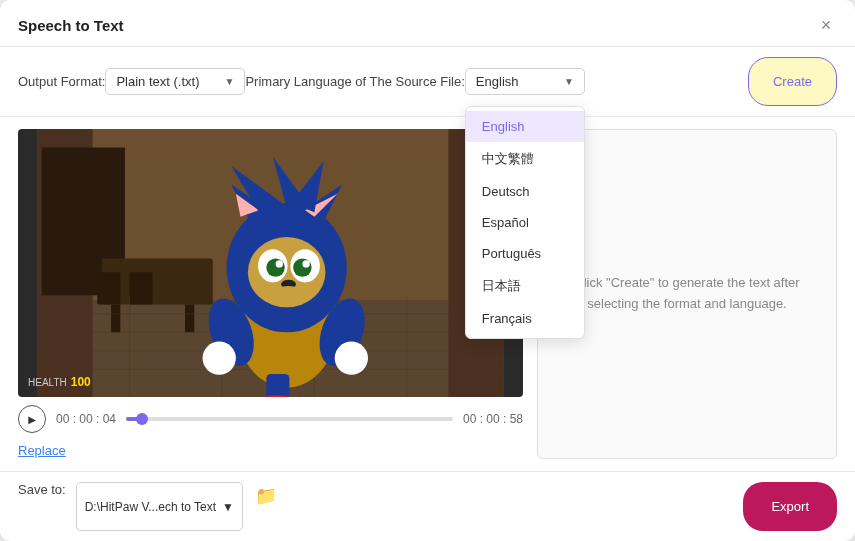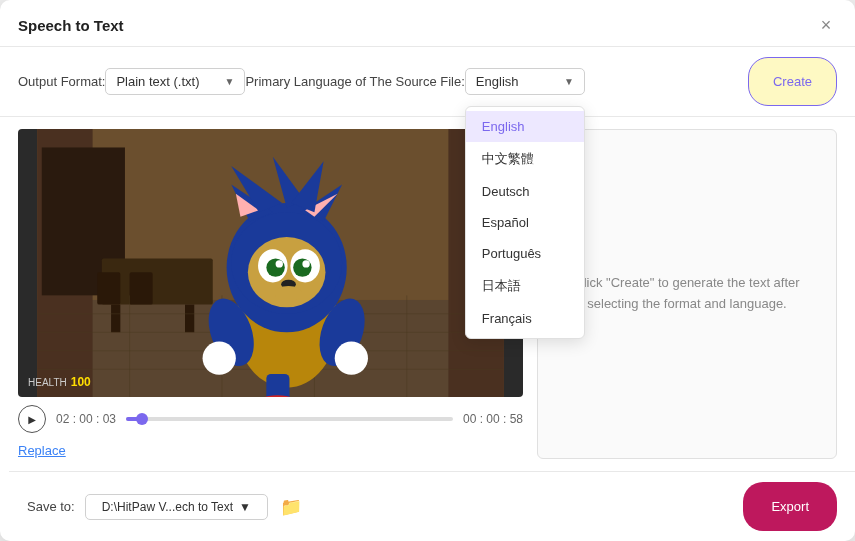--- a/index.html
+++ b/index.html
@@ -200,38 +200,36 @@
       padding: 20px;
     }
     .text-panel-hint {
       text-align: center;
       font-size: 13px;
       color: #888;
       line-height: 1.6;
     }
     .footer {
       display: flex;
-      align-items: center;
       padding: 10px 18px;
       border-top: 1px solid #e8e8e8;
       gap: 10px;
-      margin-left: 9px;
     }
     .save-label {
       font-size: 13px;
       color: #444;
       white-space: nowrap;
     }
     .save-path-box {
       display: flex;
       align-items: center;
       border: 1px solid #d0d0d0;
       border-radius: 5px;
       background: #fff;
-      padding: 5px 16px;
+      padding: 5px 8px;
       font-size: 12px;
       color: #333;
       gap: 6px;
       min-width: 160px;
     }
     .folder-icon-btn {
       width: 28px;
       height: 28px;
       border: none;
       background: none;
@@ -402,21 +400,21 @@
         </svg>
 
         <div class="video-overlay">
           <span class="health-text">HEALTH</span>
           <span class="score-text">100</span>
         </div>
       </div>
 
       <div class="playback-controls">
         <button class="play-btn">▶</button>
-        <span class="time-label">02 : 00 : 03</span>
+        <span class="time-label">00 : 00 : 04</span>
         <div class="progress-bar-container">
           <div class="progress-fill"></div>
           <div class="progress-thumb"></div>
         </div>
         <span class="time-label">00 : 00 : 58</span>
       </div>
 
       <div>
         <a class="replace-link">Replace</a>
       </div>

